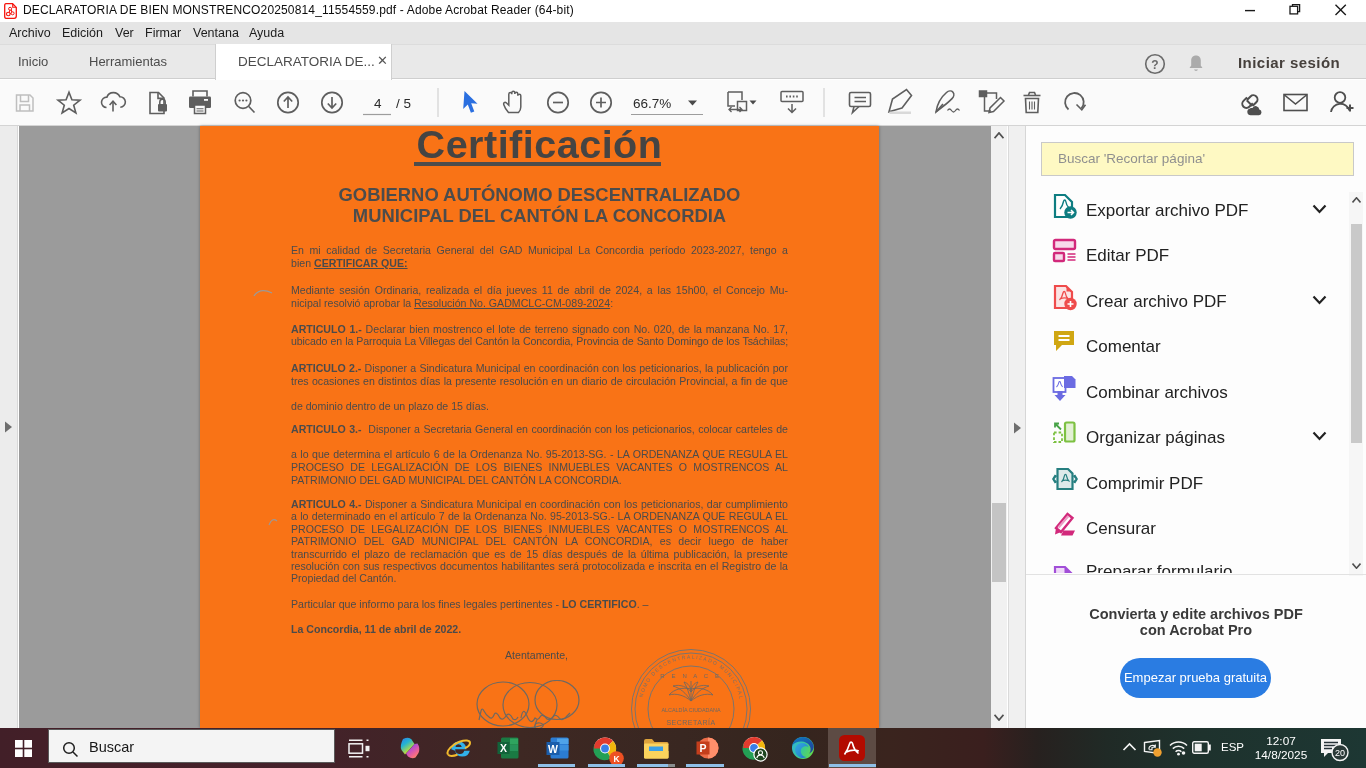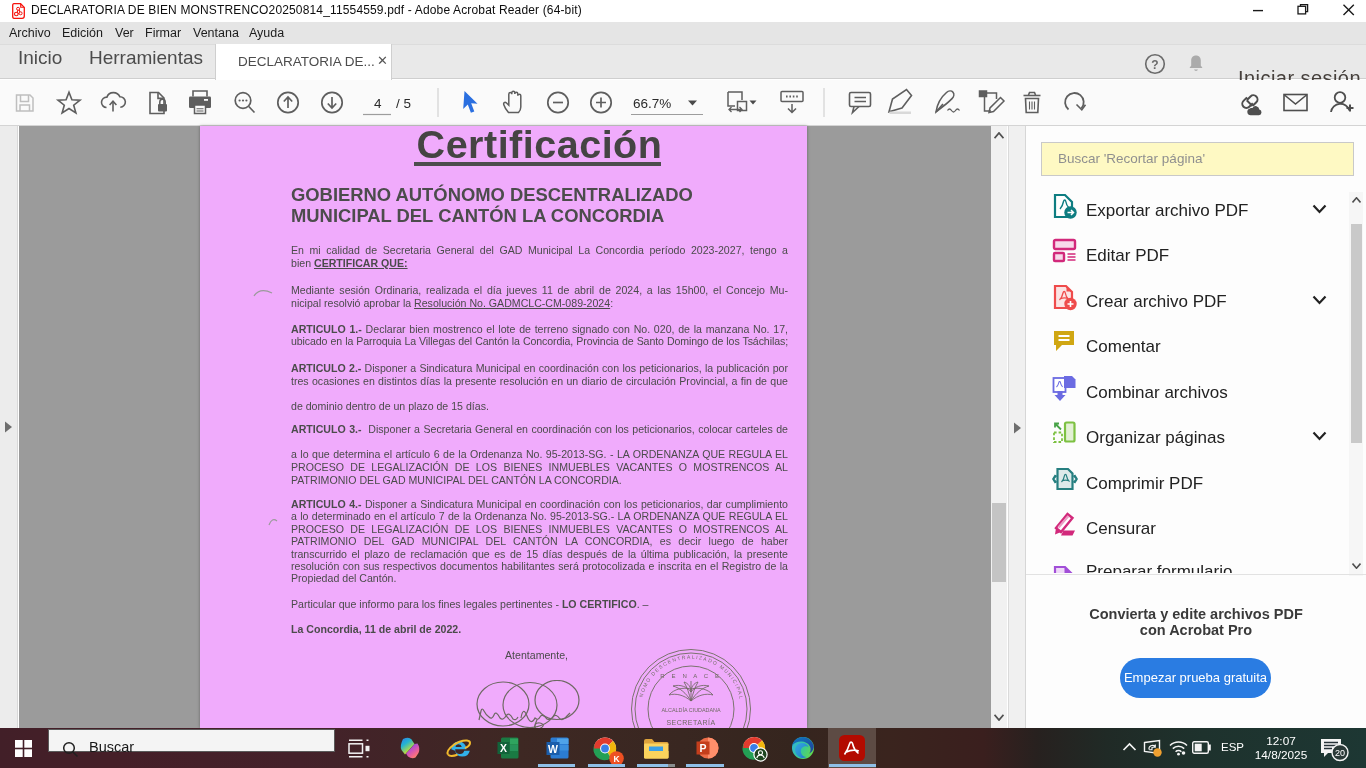--- a/index.html
+++ b/index.html
@@ -2,41 +2,41 @@
 <html><head>
 <meta charset="utf-8">
 <style>
 * { margin:0; padding:0; box-sizing:border-box; }
 html,body { width:1366px; height:768px; overflow:hidden; }
 body { font-family:"Liberation Sans",sans-serif; }
 #root { position:relative; width:1366px; height:768px; background:#fff; overflow:hidden; }
 .abs { position:absolute; }
 
 
-#titlebar { position:absolute; left:0; top:0; width:1258px; height:22px; background:#fff;margin-left:8px; }
+#titlebar { position:absolute; left:0; top:0; width:1258px; height:22px; background:#fff; }
 #title-text { position:absolute; left:23px; top:3px; font-size:12px; color:#0d0d0d; letter-spacing:0.15px; }
 
 
 #menubar { position:absolute; left:0; top:22px; width:1366px; height:22px; background:#e5e5e5; font-size:12.5px; color:#1c1c1c; }
 #menubar span { position:absolute; top:4px; }
 
 
 #tabbar { position:absolute; left:0; top:44px; width:1366px; height:35px; background:#e9e9e9; border-top:1px solid #dcdcdc; border-bottom:1px solid #cfcfcf; }
-.tabtxt { position:absolute; top:2px; font-size:19px; color:#4c4c4c; }
+.tabtxt { position:absolute; top:9px; font-size:13px; color:#4c4c4c; }
 #activetab { position:absolute; left:215px; top:44px; width:177px; height:36px; background:#fff; border-left:1px solid #cfcfcf; border-right:1px solid #cfcfcf; }
 #activetab .txt { position:absolute; left:22px; top:10px; font-size:13.5px; color:#4c4c4c; white-space:nowrap; }
 #activetab .x { position:absolute; left:161px; top:9px; font-size:13px; color:#555; }
 
 
 #toolbar { position:absolute; left:0; top:80px; width:1366px; height:46px; background:#fafafa; border-bottom:1px solid #d4d4d4; }
 
 
 #docarea { position:absolute; left:19px; top:126px; width:972px; height:602px; background:#9b9b9b; overflow:hidden; }
 #leftstrip { position:absolute; left:0; top:126px; width:18px; height:602px; background:#ececec; border-right:1px solid #d8d8d8; }
-#page { position:absolute; left:200px; top:126px; width:607px; height:602px; background:#f0abfc; overflow:hidden; box-shadow:0 0 3px rgba(0,0,0,0.35);text-decoration:underline; }
+#page { position:absolute; left:200px; top:126px; width:679px; height:602px; background:#f97316; overflow:hidden; box-shadow:0 0 3px rgba(0,0,0,0.35);text-decoration:underline; }
 #vscroll { position:absolute; left:991px; top:126px; width:16px; height:602px; background:#f1f1f1; }
 #vthumb { position:absolute; left:992px; top:503px; width:14px; height:79px; background:#c4c4c4; }
 #togglestrip { position:absolute; left:1008px; top:126px; width:18px; height:602px; background:#f0f0f0; border-left:1px solid #dadada; border-right:1px solid #d6d6d6; }
 
 
 #page .ln { position:absolute; left:91px; width:497px; font-size:10.6px; color:#4b4b4b; white-space:nowrap; margin-top:-1.8px; }
 #page .jl { position:absolute; left:91px; width:497px; font-size:10.6px; color:#4b4b4b; text-align:justify; text-align-last:justify; margin-top:-1.8px; }
 
 
 #sidebar { position:absolute; left:1026px; top:126px; width:340px; height:602px; background:#fdfdfd; }
@@ -46,21 +46,21 @@
 .tool-row .label { position:absolute; left:60px; top:11px; font-size:17px; color:#222; white-space:nowrap; }
 .tool-row svg.ticon { position:absolute; left:26px; top:3px; }
 .tool-row svg.chev { position:absolute; left:286px; top:14px; }
 #sb-divider { position:absolute; left:0; top:448px; width:340px; height:1px; background:#e2e2e2; }
 #ad-text { position:absolute; left:0; top:481px; width:340px; text-align:center; font-size:14.5px; font-weight:bold; color:#3a3a3a; line-height:15.5px; }
 #ad-btn { position:absolute; left:94px; top:532px; width:151px; height:40px; background:#2a7ce2; border-radius:20px; color:#fff; font-size:13px; text-align:center; line-height:40px; }
 
 
 #taskbar { position:absolute; left:0; top:728px; width:1366px; height:40px;
   background:linear-gradient(90deg,#421f28 0%,#451f28 8%,#44212a 22%,#3e2823 38%,#392721 50%,#35251e 58%,#3a241e 65%,#3a1f1e 72%,#27211f 76%,#202a26 81%,#1e322d 88%,#1d3733 100%); }
-#searchbar { position:absolute; left:48px; top:729px; width:287px; height:23px; background:#f4f4f4; border:1px solid #5a5a5a;text-align:center; }
+#searchbar { position:absolute; left:48px; top:729px; width:287px; height:34px; background:#f4f4f4; border:1px solid #5a5a5a;text-align:center; }
 #searchbar span { position:absolute; left:40px; top:9px; font-size:14.5px; color:#181818; }
 .underline { position:absolute; top:36px; height:3px; background:#8fc0e8; }
 #clock { position:absolute; left:1248px; top:733.5px; width:66px; text-align:center; color:#fff; font-size:11.8px; line-height:14.5px; }
 </style>
 </head>
 <body>
 <div id="root">
 
   <div id="titlebar">
     <svg class="abs" style="left:4px;top:3px" width="13" height="16" viewBox="0 0 13 16">
@@ -93,21 +93,21 @@
     <span class="tabtxt" style="left:18px">Inicio</span>
     <span class="tabtxt" style="left:89px">Herramientas</span>
     <svg class="abs" style="left:1144px;top:8px" width="22" height="22" viewBox="0 0 22 22">
       <circle cx="11" cy="11" r="9.3" fill="none" stroke="#6a6a6a" stroke-width="1.6"></circle>
       <text x="11" y="15.5" font-size="12" font-weight="bold" fill="#6a6a6a" text-anchor="middle" font-family="Liberation Sans">?</text>
     </svg>
     <svg class="abs" style="left:1187px;top:9px" width="18" height="19" viewBox="0 0 18 19">
       <path d="M9 1.5 C5.8 1.5 4.2 3.8 4.2 6.5 L4.2 11.5 L2.5 14 L15.5 14 L13.8 11.5 L13.8 6.5 C13.8 3.8 12.2 1.5 9 1.5 Z" fill="#ababab"></path>
       <path d="M7 15.5 A2.1 2.1 0 0 0 11 15.5 Z" fill="#ababab"></path>
     </svg>
-    <span style="position:absolute;left:1238px;top:22px;font-size:20px;font-weight:normal;color:#46403c;letter-spacing:0.45px">Iniciar sesión</span>
+    <span style="position:absolute;left:1238px;top:9px;font-size:15px;font-weight:bold;color:#46403c;letter-spacing:0.45px">Iniciar sesión</span>
   </div>
   <div id="activetab">
     <span class="txt">DECLARATORIA DE...</span>
     <span class="x">✕</span>
   </div>
 
   <div id="toolbar">
     <svg class="abs" style="left:0;top:0" width="1366" height="45" viewBox="0 0 1366 45">
       <g fill="none" stroke="#bfbfbf" stroke-width="1.5">
         <path d="M16.5 15 H 30 L 33 18 V 31 H 16.5 Z"></path>
@@ -230,21 +230,21 @@
 
   <div id="leftstrip">
     <svg class="abs" style="left:4px;top:295px" width="9" height="12" viewBox="0 0 9 12">
         <path d="M1 0.5 L8 6 L1 11.5 Z" fill="#6e6e6e"></path>
       </svg>
   </div>
   <div id="docarea"></div>
   <div id="page">
     <div class="abs" style="left:91px;top:-4.5px;width:497px;text-align:center;font-size:39.5px;font-weight:bold;color:#454443;letter-spacing:0.5px">Certificación</div>
     <div class="abs" style="left:214px;top:36px;width:247px;height:4px;background:#4d4d4d"></div>
-    <div class="abs" style="left:91px;top:59.2px;width:497px;font-size:18.4px;font-weight:bold;color:#4c4c4c;line-height:20.6px">GOBIERNO AUTÓNOMO DESCENTRALIZADO<br>MUNICIPAL DEL CANTÓN LA CONCORDIA</div>
+    <div class="abs" style="left:91px;top:59.2px;width:497px;text-align:center;font-size:18.4px;font-weight:bold;color:#4c4c4c;line-height:20.6px">GOBIERNO AUTÓNOMO DESCENTRALIZADO<br>MUNICIPAL DEL CANTÓN LA CONCORDIA</div>
 
     <div class="jl" style="top:119.8px">En mi calidad de Secretaria General del GAD Municipal La Concordia período 2023-2027, tengo a</div>
     <div class="ln" style="top:132.6px">bien <b><u>CERTIFICAR QUE:</u></b></div>
 
     <div class="jl" style="top:159.7px">Mediante sesión Ordinaria, realizada el día jueves 11 de abril de 2024, a las 15h00, el Concejo Mu-</div>
     <div class="ln" style="top:172.5px">nicipal resolvió aprobar la <u>Resolución No. GADMCLC-CM-089-2024</u>:</div>
 
     <div class="jl" style="top:198.4px"><b>ARTICULO 1.-</b> Declarar bien mostrenco el lote de terreno signado con No. 020, de la manzana No. 17,</div>
     <div class="jl" style="top:211.2px;letter-spacing:-0.1px">ubicado en la Parroquia La Villegas del Cantón la Concordia, Provincia de Santo Domingo de los Tsáchilas;</div>
 

